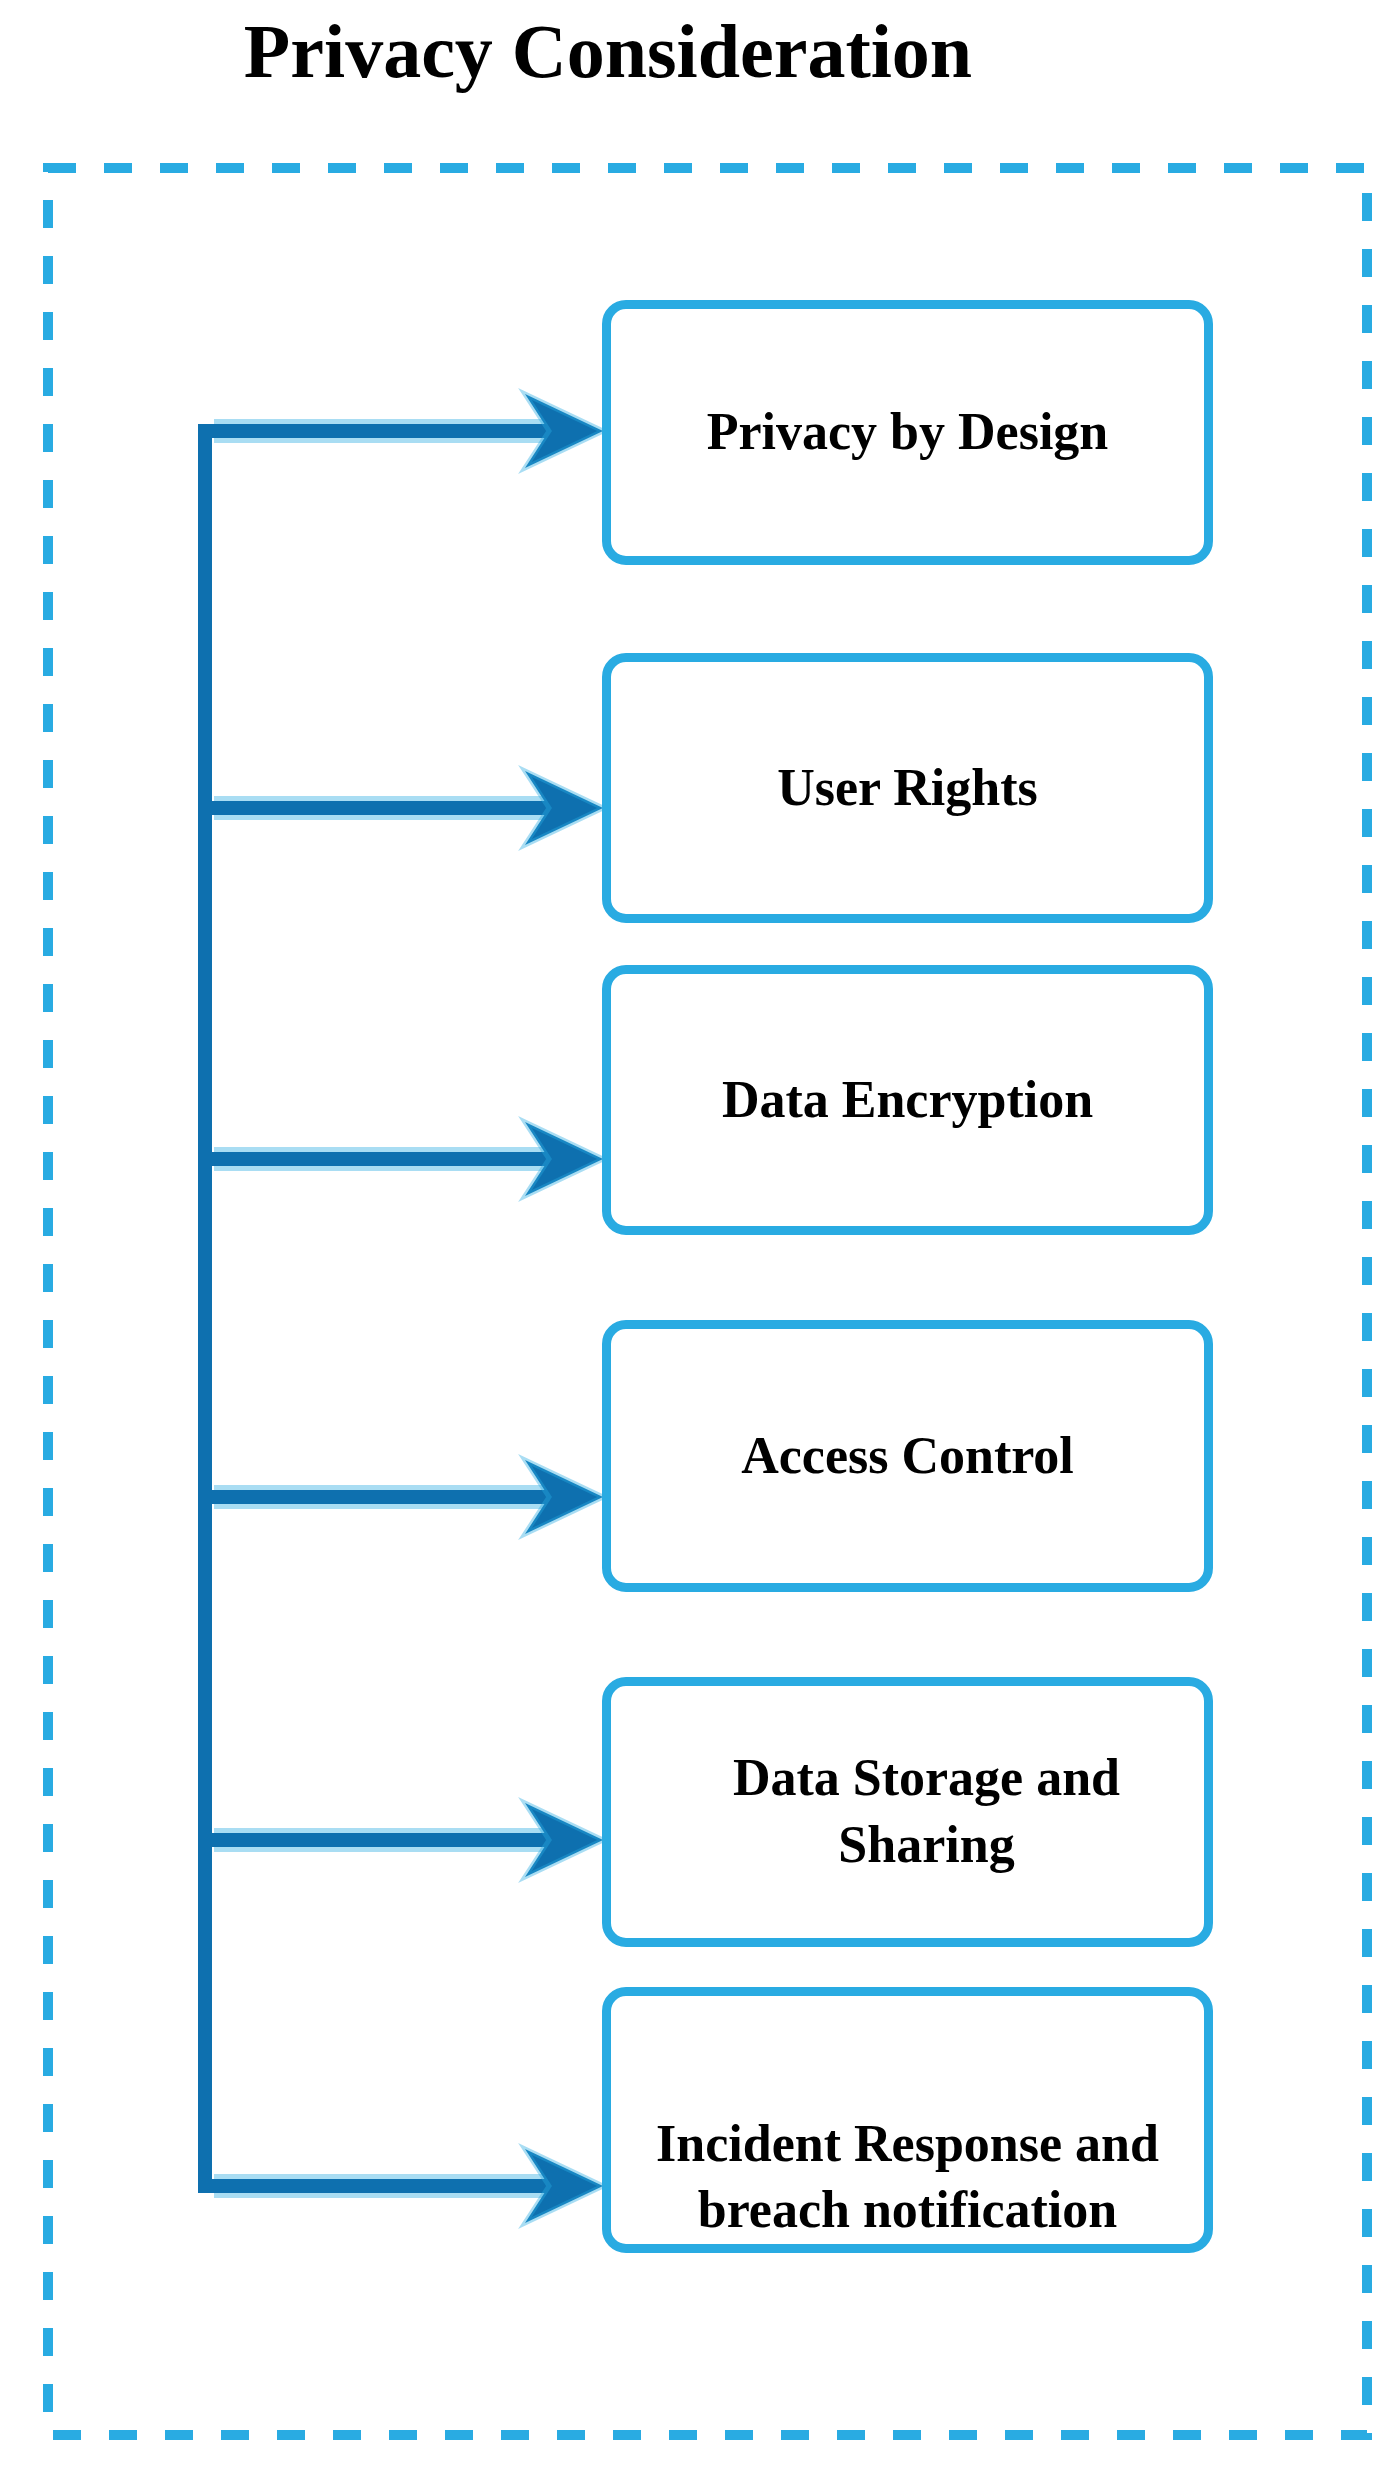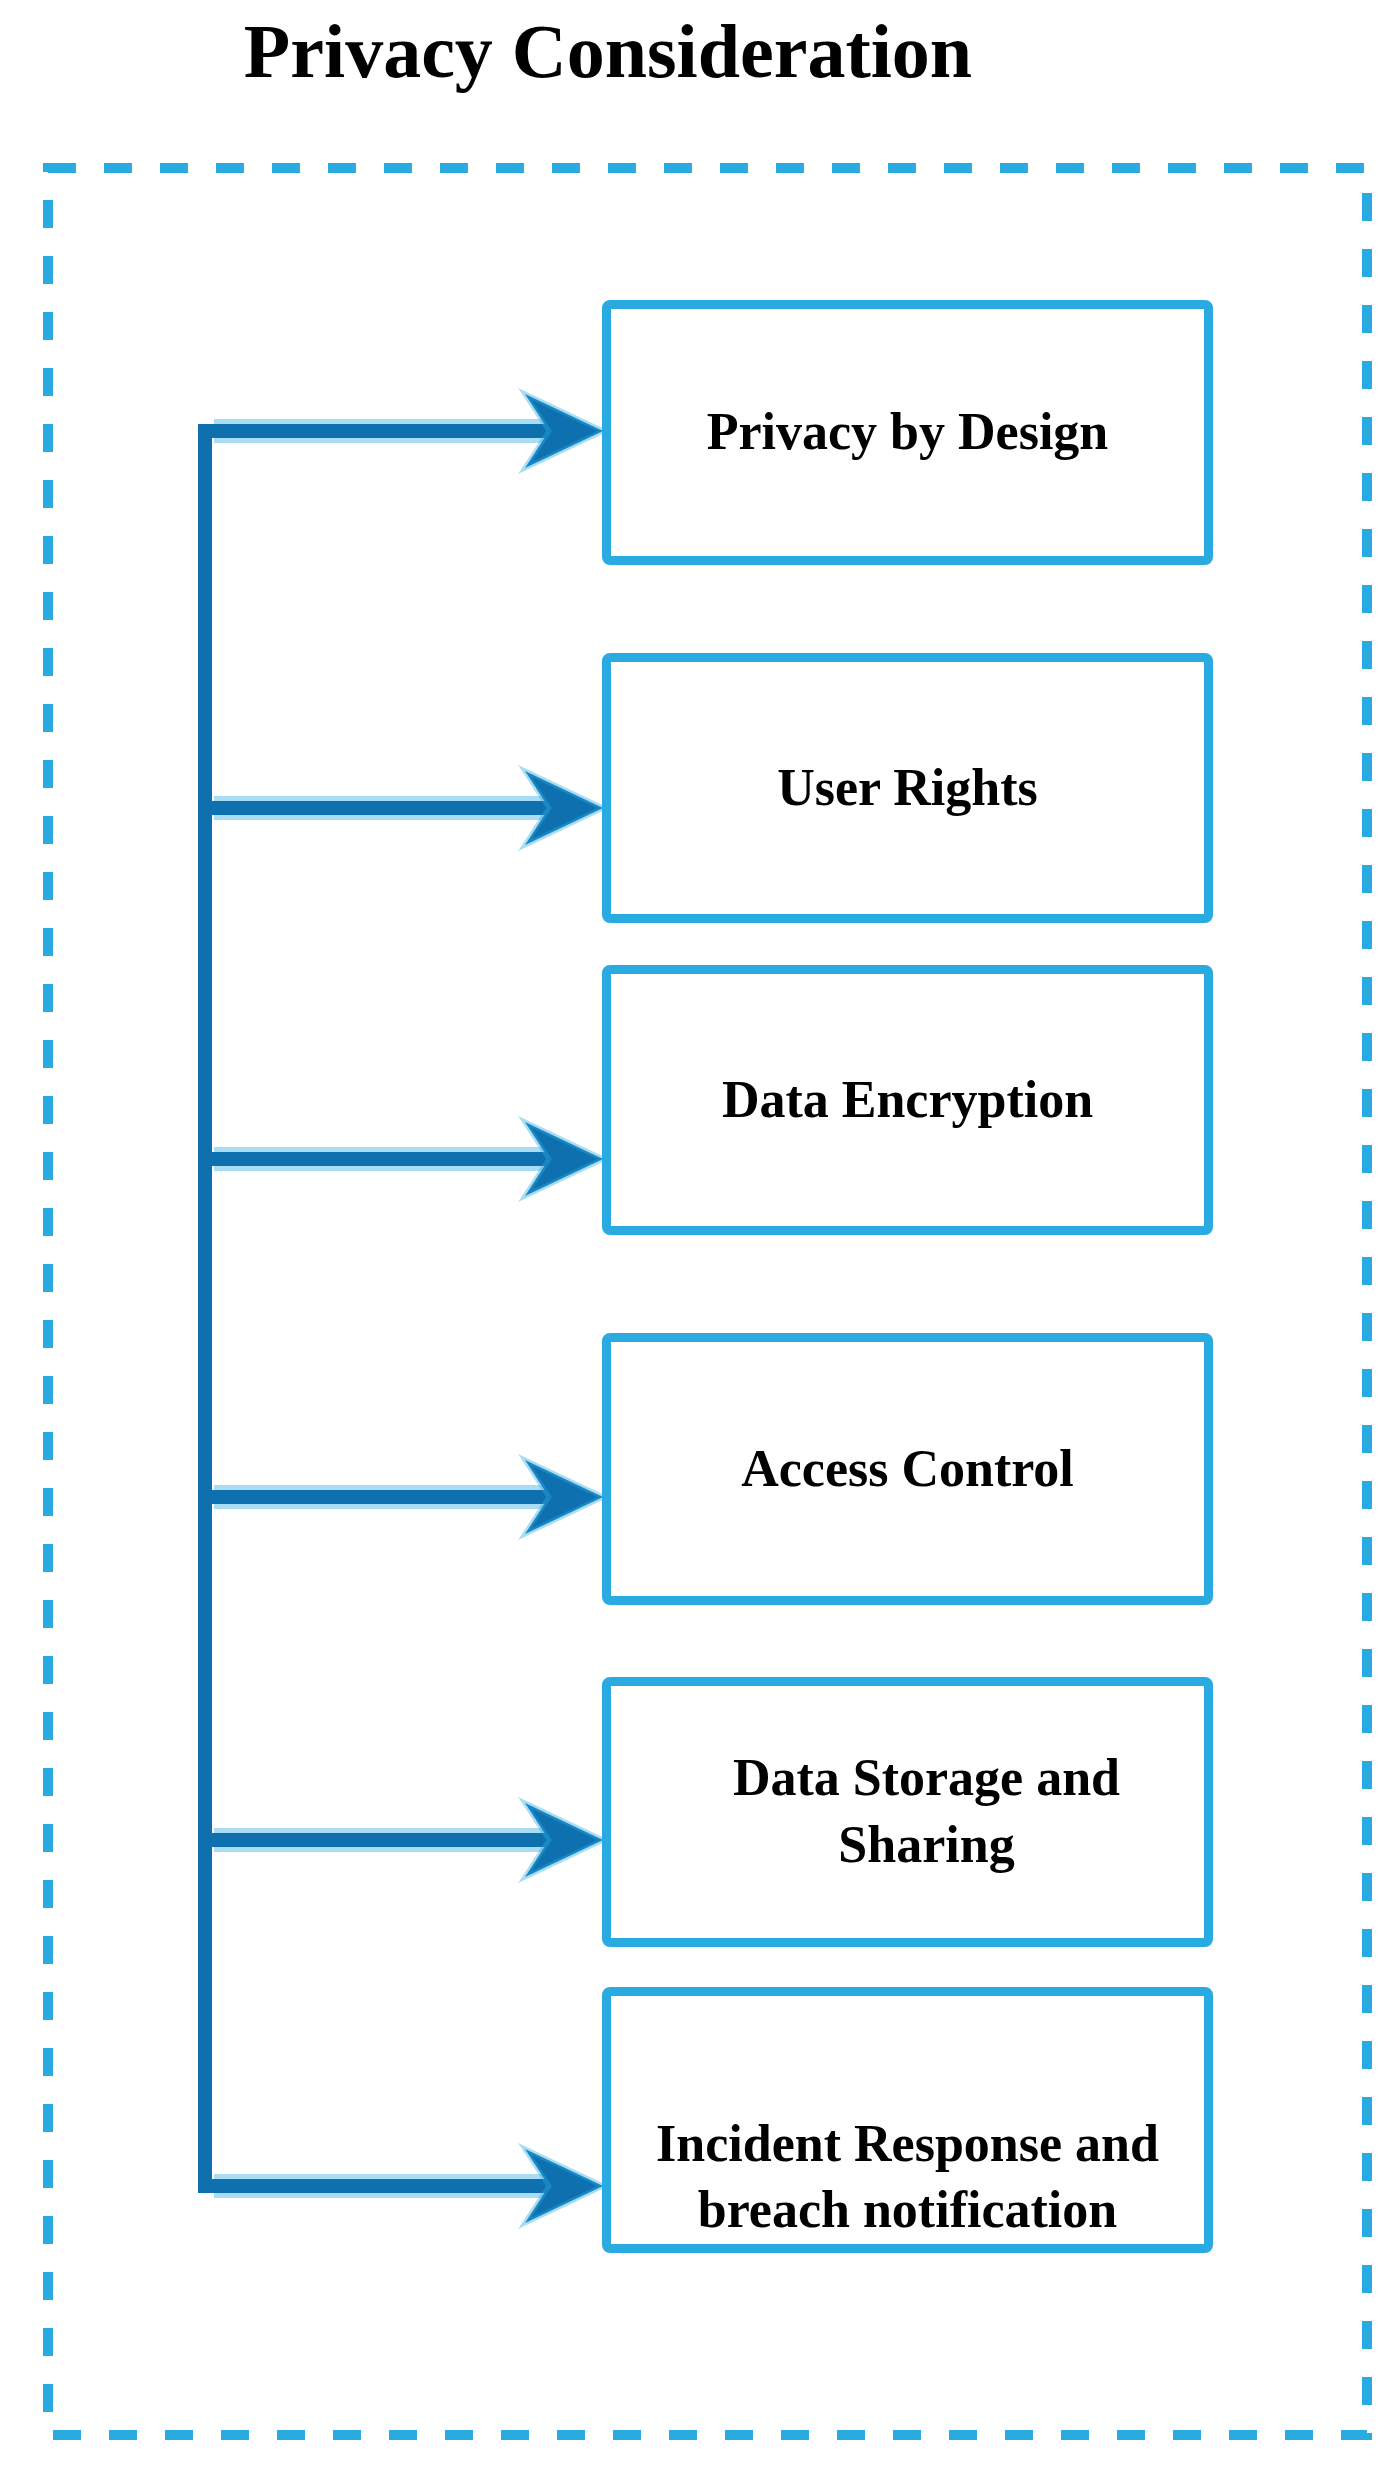--- a/index.html
+++ b/index.html
@@ -62,35 +62,35 @@
     stroke-width: 5;
     stroke-linejoin: miter;
   }
   .node {
     position: absolute;
     left: 602px;
     width: 611px;
     box-sizing: border-box;
     background: var(--background);
     border: 9px solid var(--accent);
-    border-radius: 8px;
+    border-radius: 24px;
     display: flex;
     align-items: center;
     justify-content: center;
     text-align: center;
     padding: 0 6px;
     font-weight: 700;
     font-size: 52px;
     line-height: 1.28;
     color: var(--text);
   }
   .node-1 { top: 300px;  height: 265px; }
   .node-2 { top: 653px;  height: 270px; }
   .node-3 { top: 965px;  height: 270px; }
-  .node-4 { top: 1320px; height: 272px; margin-top: 13px; }
+  .node-4 { top: 1320px; height: 272px; }
   .node-5 { top: 1677px; height: 270px; padding-left: 44px; }
   .node-6 { top: 1987px; height: 266px; align-items: flex-end; }
 </style>
 </head>
 <body>
 
 <div class="stage">
 
   <h1 class="title">Privacy Consideration</h1>
 

